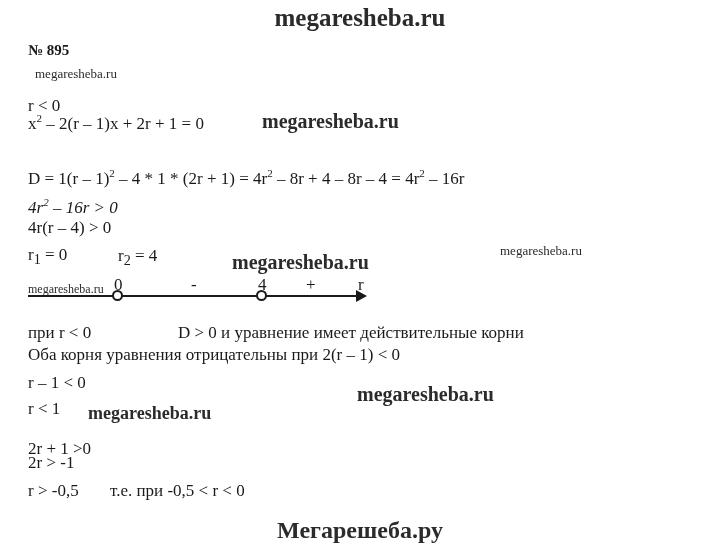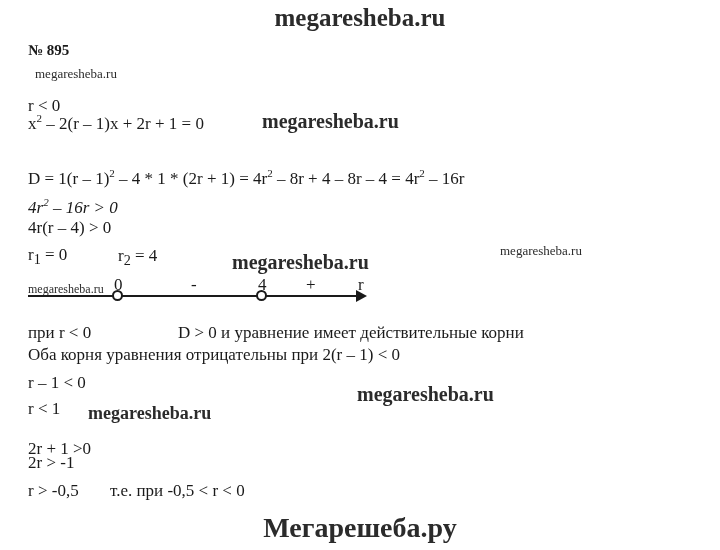--- a/index.html
+++ b/index.html
@@ -35,21 +35,21 @@
     width: 720px;
     text-align: center;
     font-size: 25px;
     font-weight: bold;
   }
   .wm-bottom {
     bottom: 6px;
     left: 0;
     width: 720px;
     text-align: center;
-    font-size: 28px;
+    font-size: 24px;
     font-weight: bold;
   }
   .wm-a { top: 66px; left: 35px; font-size: 13px; }
   .wm-b { top: 110px; left: 262px; font-size: 20px; font-weight: bold; }
   .wm-c { top: 251px; left: 232px; font-size: 20px; font-weight: bold; }
   .wm-d { top: 243px; left: 500px; font-size: 13px; }
   .wm-e { top: 282px; left: 28px; font-size: 12px; }
   .wm-f { top: 383px; left: 357px; font-size: 20px; font-weight: bold; }
   .wm-g { top: 403px; left: 88px; font-size: 18px; font-weight: bold; }
 

